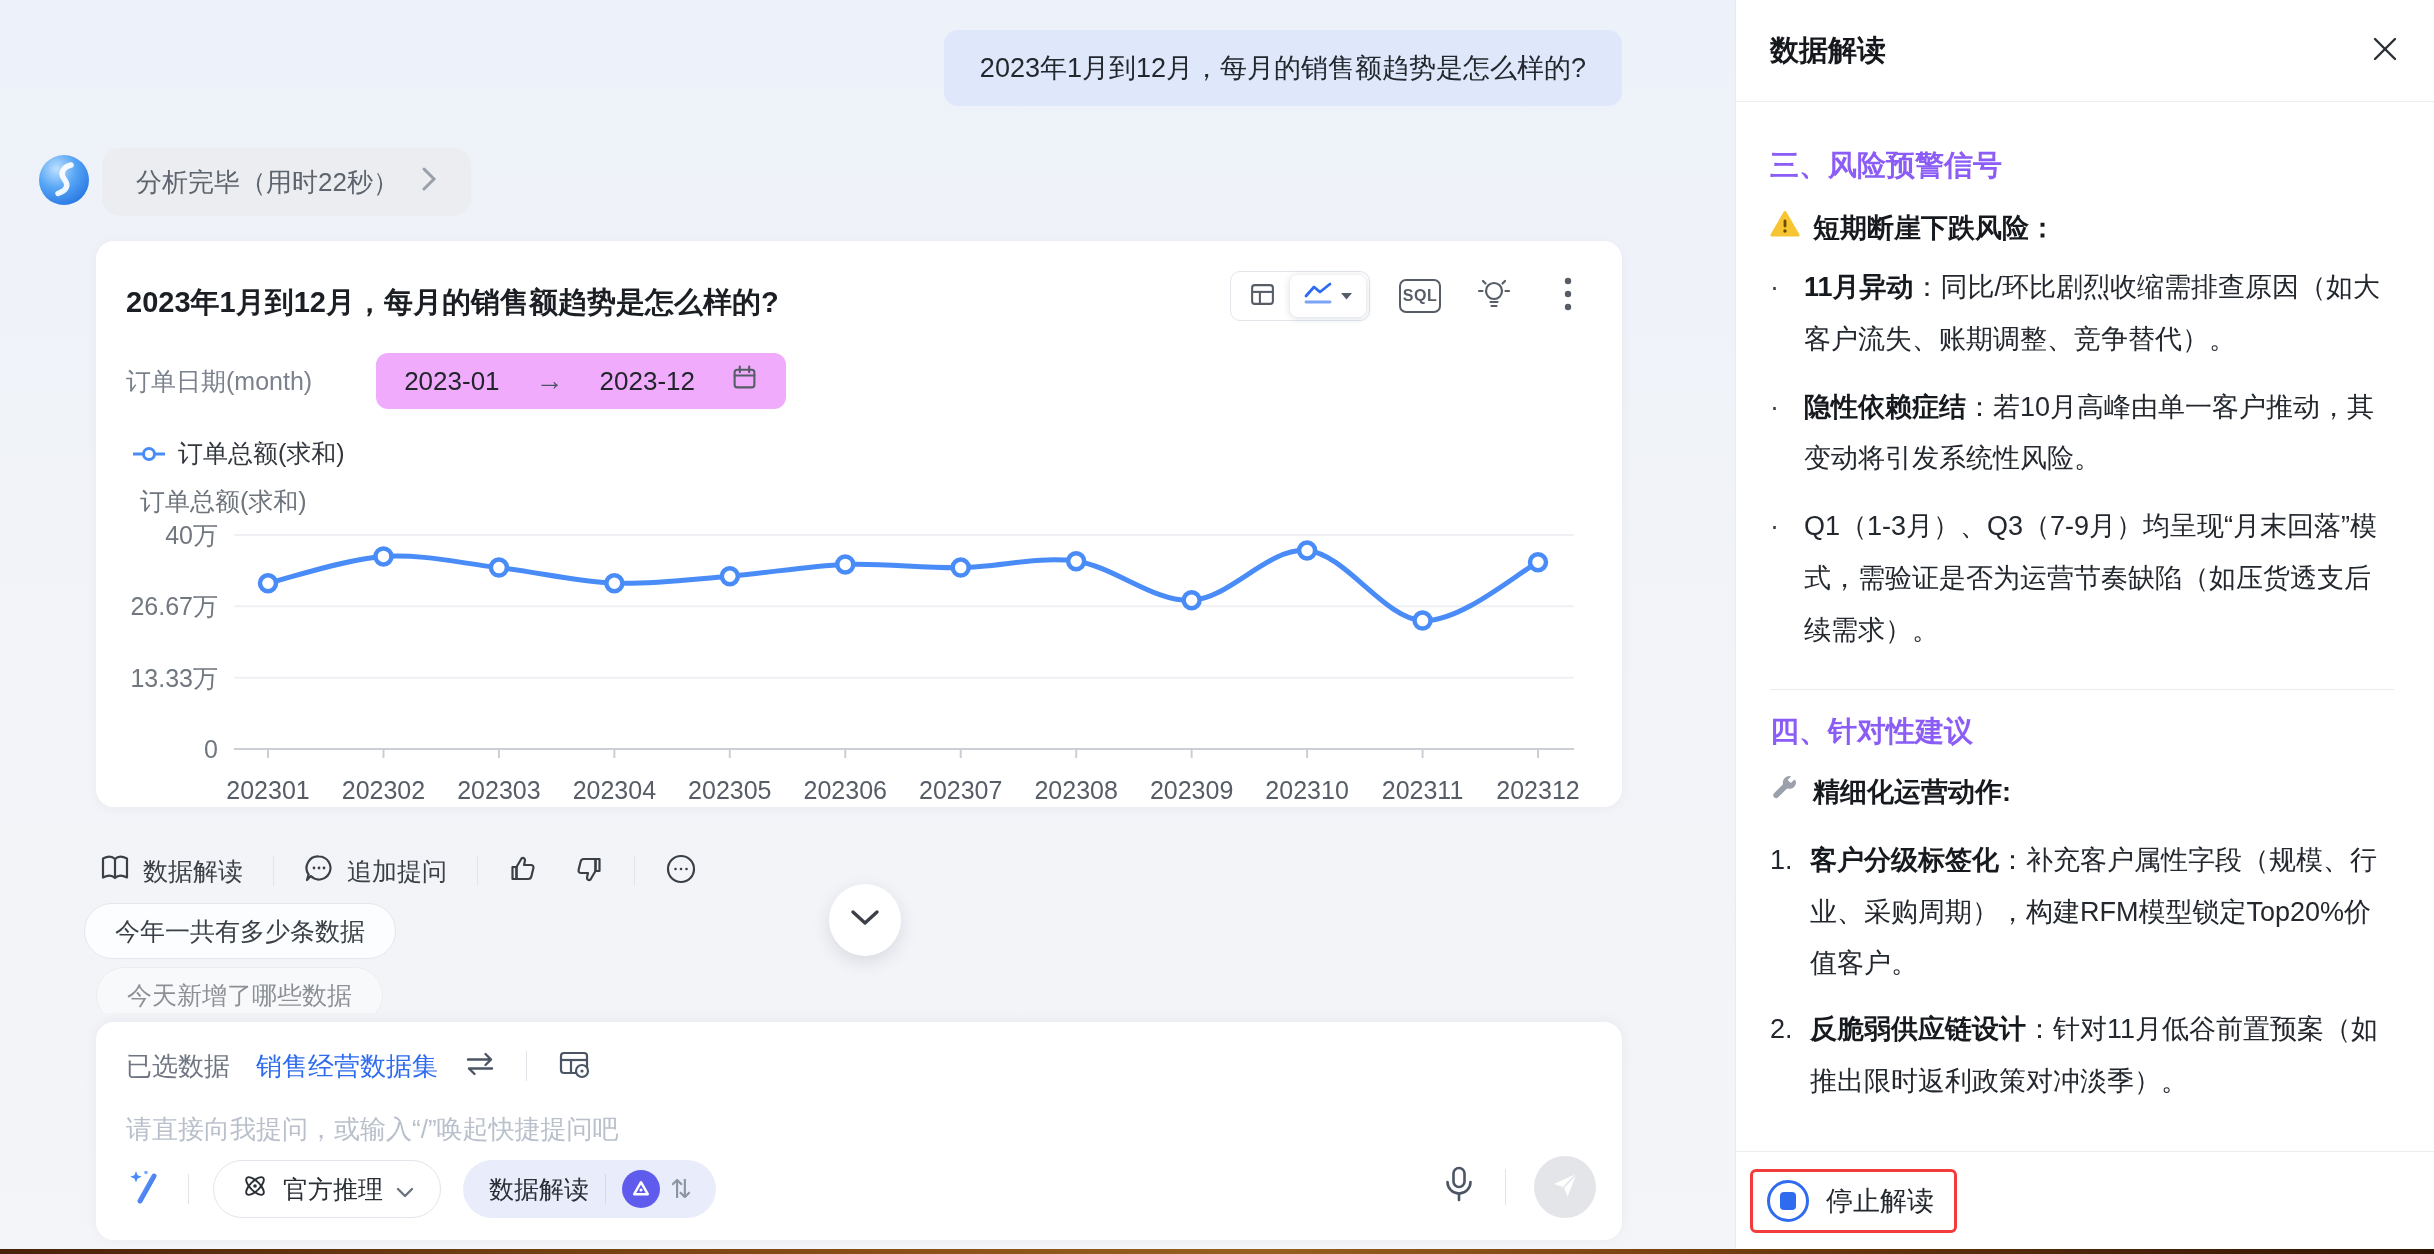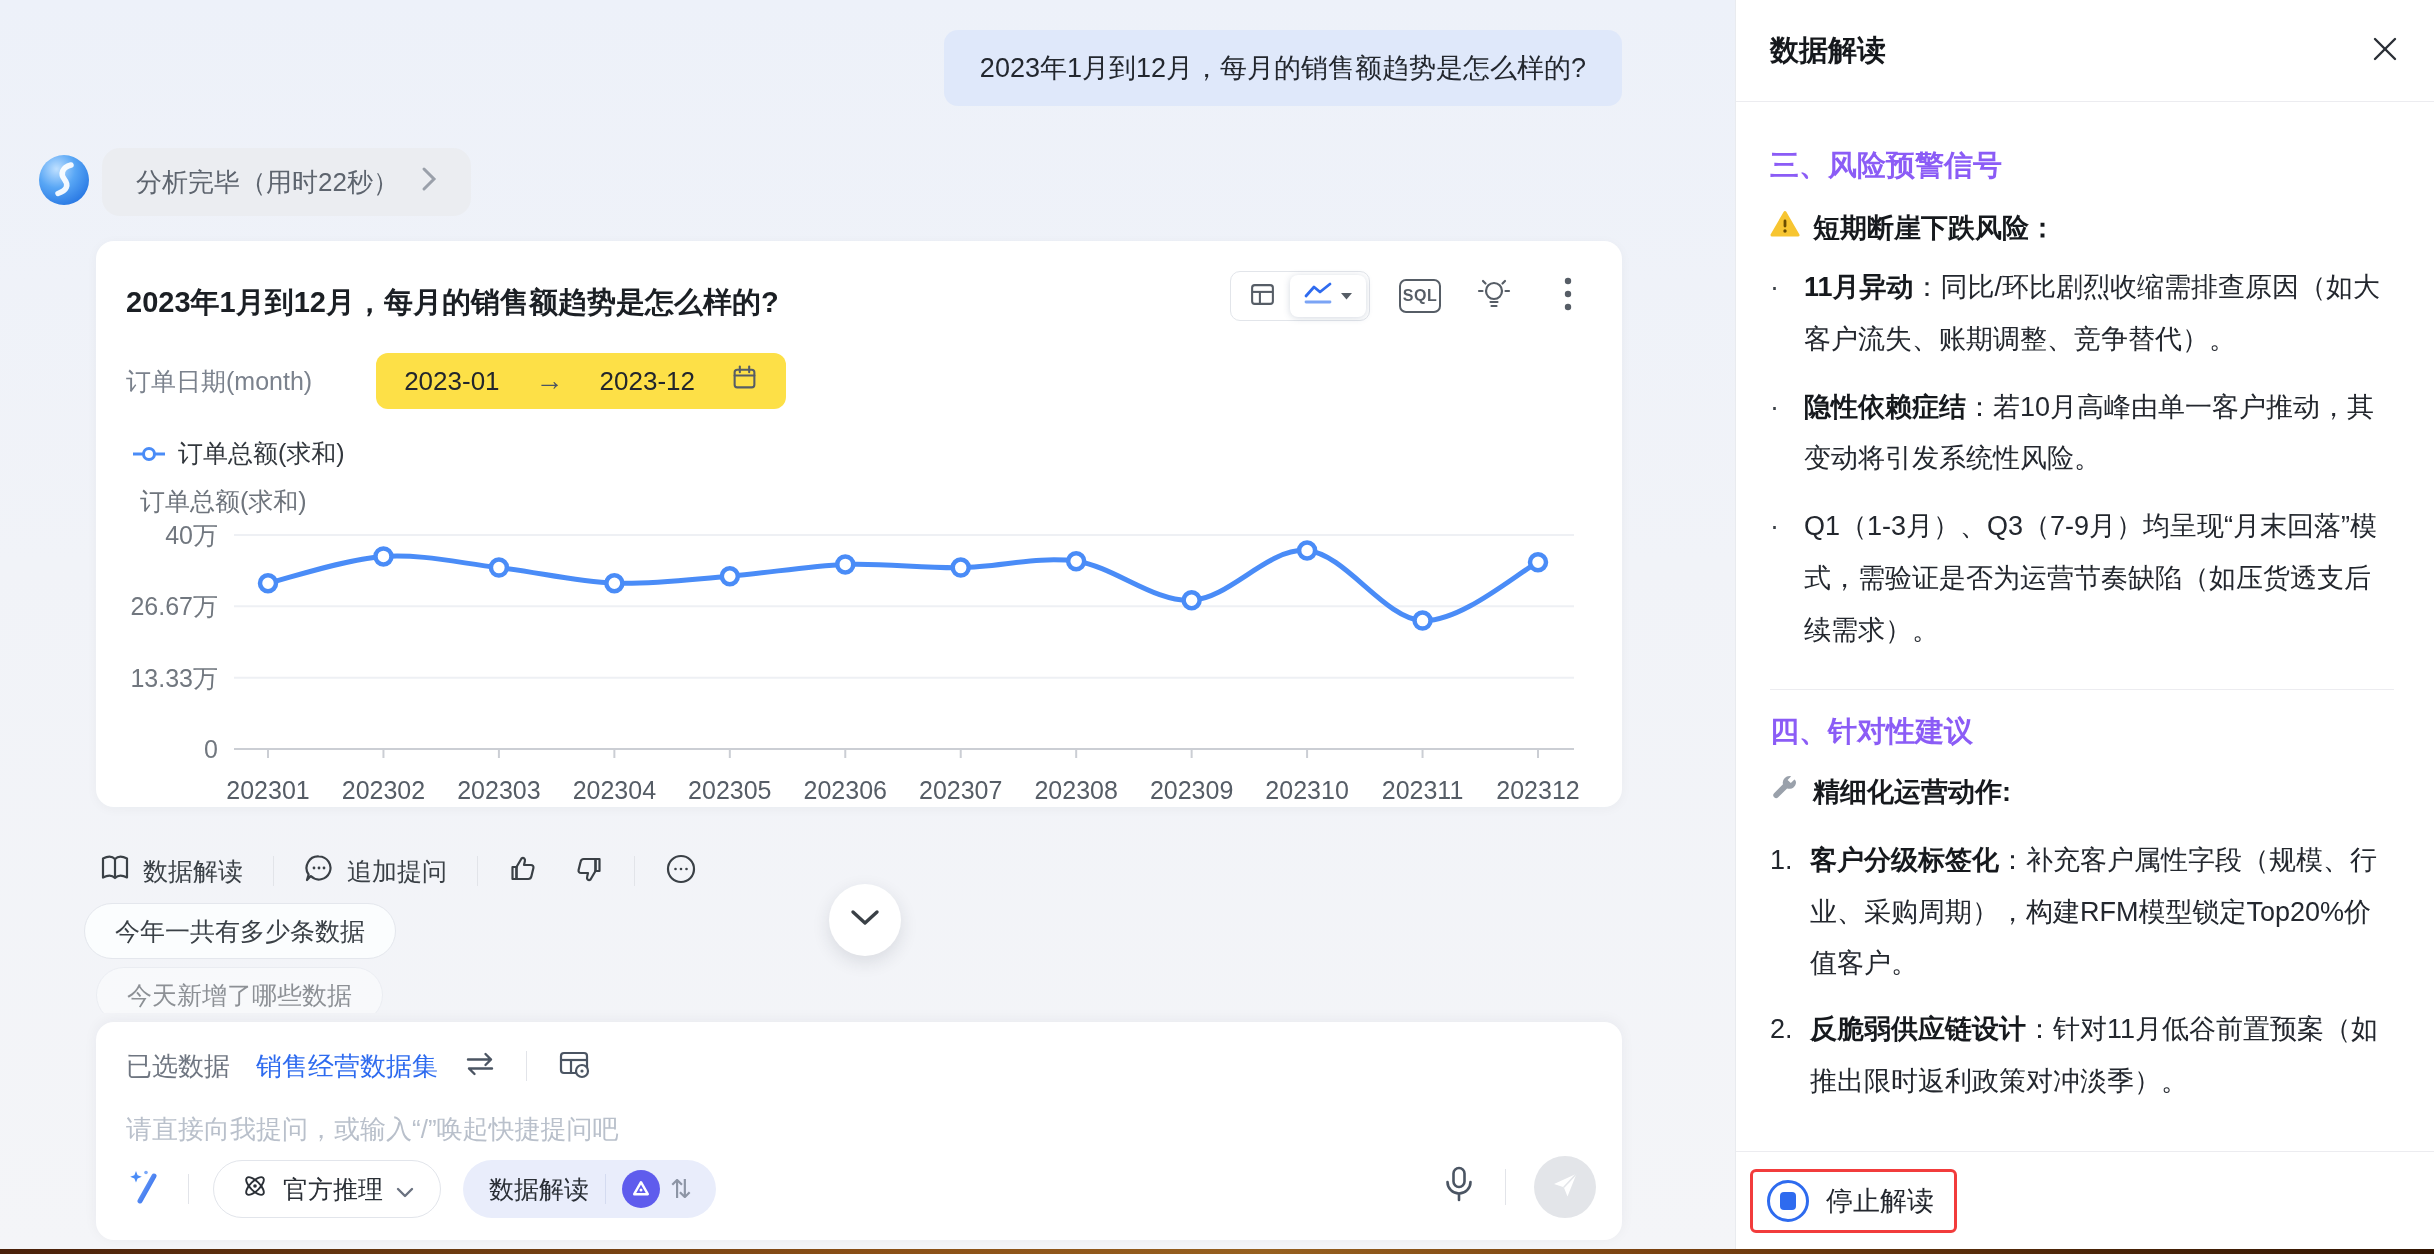--- a/index.html
+++ b/index.html
@@ -34,21 +34,21 @@
   .seg-item.selected { width:76px; box-shadow:0 1px 7px rgba(60,80,120,.22); }
   .icon-btn { width:48px; height:48px; display:flex; align-items:center;
     justify-content:center; }
   .sql-box { border:2.5px solid #565d66; border-radius:7px; width:42px; height:34px;
     display:flex; align-items:center; justify-content:center; font-size:16px;
     font-weight:bold; color:#565d66; letter-spacing:.5px; }
 
   .filter-row { position:absolute; left:30px; top:112px; display:flex; align-items:center; }
   .filter-label { font-size:25px; color:#7b828d; }
   .date-pill { margin-left:64px; display:flex; align-items:center; height:56px;
-    background:#fde047; border-radius:12px; padding:0 28px; gap:36px;
+    background:#f0abfc; border-radius:12px; padding:0 28px; gap:36px;
     font-size:26px; color:#22262c; }
   .date-arrow { color:#4b5563; font-size:28px; }
 
   .legend-row { position:absolute; left:36px; top:196px; display:flex;
     align-items:center; gap:12px; font-size:25px; color:#32373d; }
   .axis-title { position:absolute; left:44px; top:244px; font-size:25px; color:#6e747c; }
   .chart-wrap { position:absolute; left:30px; top:274px; width:1466px; height:290px; }
 
   .actions-row { position:absolute; left:92px; top:848px; height:46px;
     display:flex; align-items:center; }

